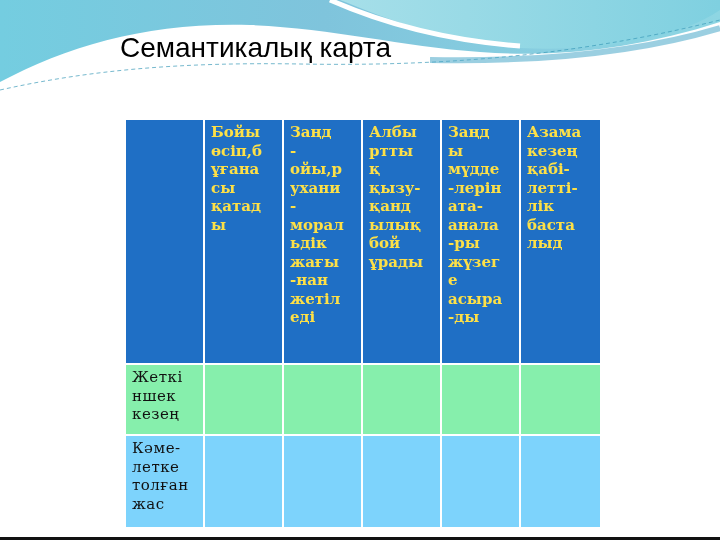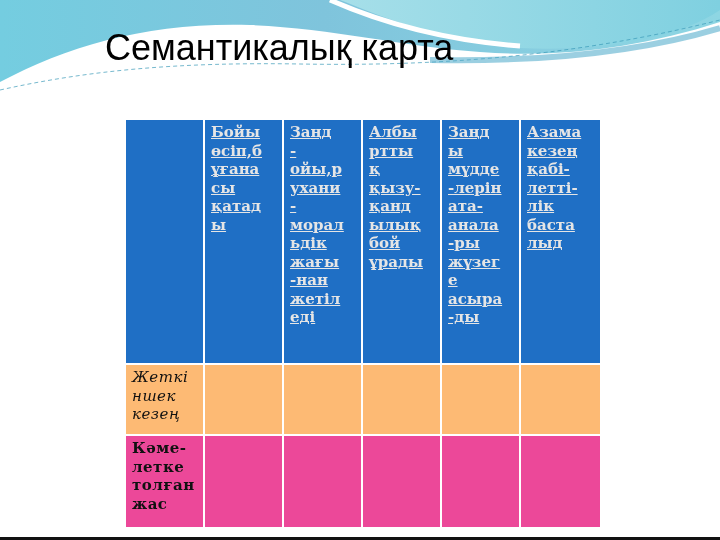--- a/index.html
+++ b/index.html
@@ -3,45 +3,45 @@
   <meta charset="utf-8">
   <style>
     html, body { margin: 0; padding: 0; }
     body {
       width: 720px; height: 540px; position: relative; overflow: hidden;
       background: #ffffff;
       font-family: "DejaVu Serif", serif;
     }
     .bg-wave { position: absolute; left: 0; top: 0; width: 720px; height: 120px; z-index: 0; }
     .slide-title {
-      position: absolute; left: 105px; top: 30px;
+      position: absolute; left: 120px; top: 30px;
       font-family: "Liberation Sans", sans-serif;
-      font-size: 36px; color: #000; line-height: 36px; z-index: 2;
+      font-size: 28px; color: #000; line-height: 36px; z-index: 2;
       letter-spacing: 0px;
     }
     .bottom-line {
       position: absolute; left: 0; top: 537px; width: 720px; height: 3px; background: #111; z-index: 2;
     }
     table.sem {
       position: absolute; left: 124px; top: 118px; z-index: 2;
       border-collapse: collapse; table-layout: fixed;
       width: 476px;
     }
     table.sem td {
       border: 2px solid #ffffff;
       vertical-align: top;
       padding: 3px 5px 0 6px;
       font-size: 15px; line-height: 18.5px;
       word-break: break-all;
     }
     table.sem tr.head td {
-      background: #1f6fc5; color: #e5e5e5; font-weight: bold; height: 240px; text-decoration: underline;
+      background: #1f6fc5; color: #fde047; font-weight: bold; height: 240px;
     }
-    table.sem tr.r1 td { background: #fdba74; color: #111; height: 66px; font-weight: normal; font-style: italic; }
-    table.sem tr.r2 td { background: #ec4899; color: #111; height: 88px; font-weight: bold; }
+    table.sem tr.r1 td { background: #86efac; color: #111; height: 66px; font-weight: normal; }
+    table.sem tr.r2 td { background: #7dd3fc; color: #111; height: 88px; font-weight: normal; }
     table.sem td.rowhead { font-size: 15px; letter-spacing: 0.5px; }
     .cell-text { white-space: pre-line; display: block; }
   </style>
 </head>
 <body>
 
 <svg class="bg-wave" viewBox="0 0 720 120" preserveAspectRatio="none">
   <defs>
     <linearGradient id="g1" x1="0" y1="0" x2="1" y2="0">
       <stop offset="0" stop-color="#74cde0"></stop>

